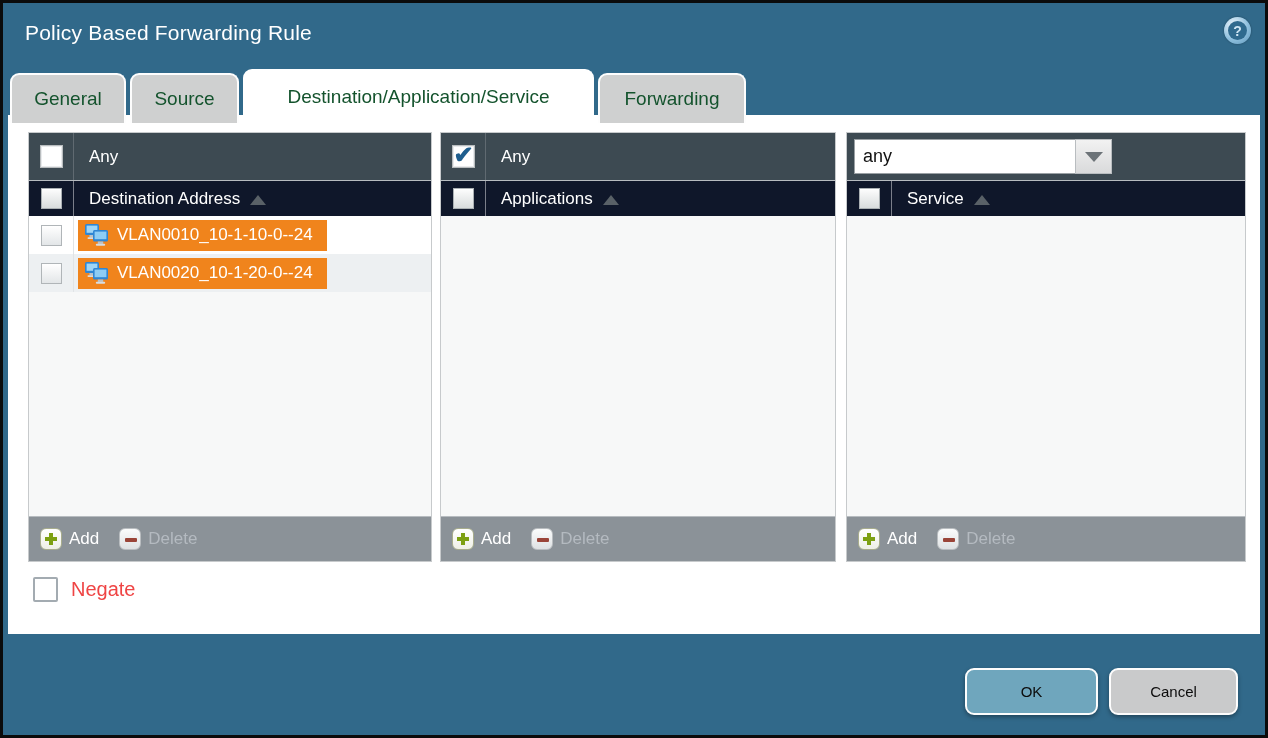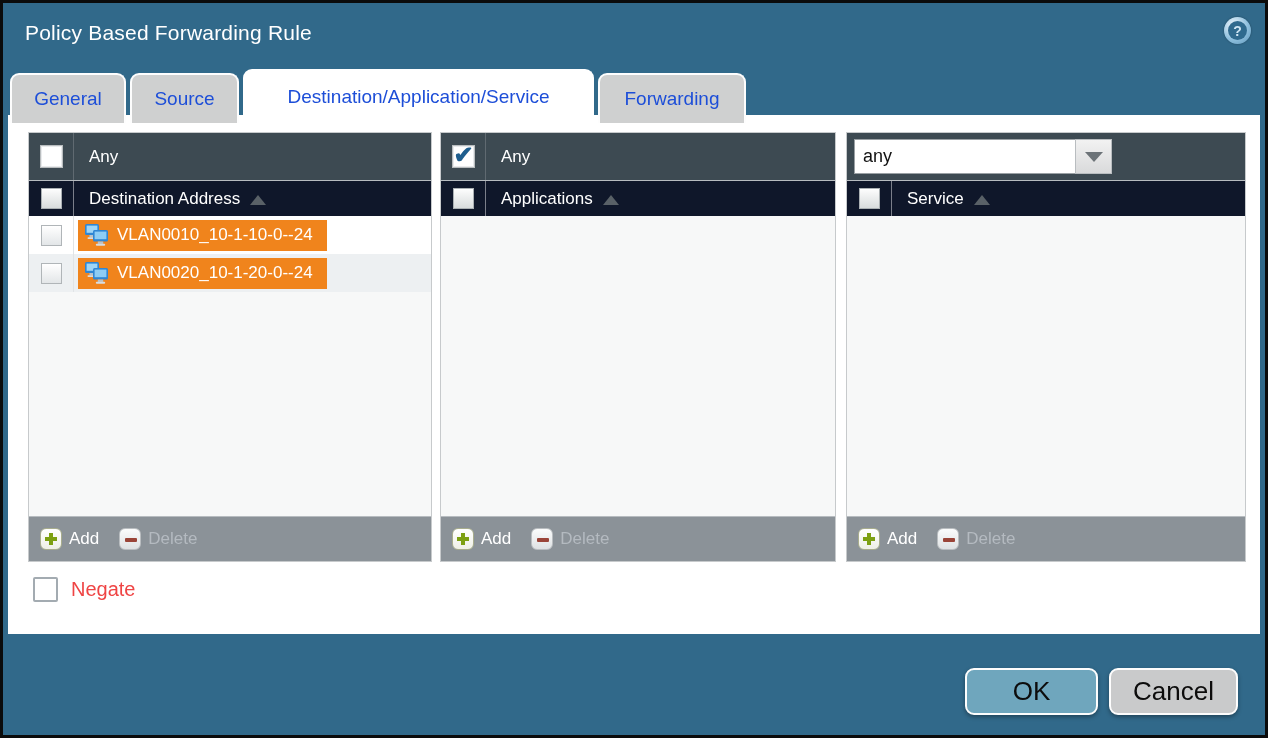--- a/index.html
+++ b/index.html
@@ -18,21 +18,21 @@
     background: radial-gradient(circle at 35% 30%, #eef6fc, #8fc0de 55%, #5d96ba 100%);
     box-shadow: 0 0 2px rgba(0,0,0,.4); cursor: pointer; }
   .help .inner { position: absolute; left: 4px; top: 4px; width: 19px; height: 19px; border-radius: 50%;
     background: #2d6astroke; background: #2f6a8e; color: #cfe6f4; font-size: 14px; font-weight: bold;
     display: flex; align-items: center; justify-content: center; }
 
   
   .tabs { position: absolute; left: 7px; top: 66px; height: 54px; display: flex; align-items: flex-end; gap: 4px; z-index: 3; }
   .tab {
     height: 50px; background: #cfd0d0; border: 2px solid #fdfdfd; border-bottom: none;
-    border-radius: 9px 9px 0 0; color: #1d4ed8; font-size: 19px;
+    border-radius: 9px 9px 0 0; color: #14532d; font-size: 19px;
     display: flex; align-items: center; justify-content: center; cursor: pointer;
   }
   .tab.t0 { width: 116px; }
   .tab.t1 { width: 109px; }
   .tab.t2 { width: 351px; height: 54px; background: #fff; border-color: #fff; position: relative; z-index: 4; }
   .tab.t3 { width: 148px; }
 
   
   .content { position: absolute; left: 5px; right: 5px; top: 112px; height: 519px; background: #fff; z-index: 2; padding-left: 28px; }
 
@@ -98,21 +98,21 @@
   .dd .arrow { width: 0; height: 0; border-left: 9px solid transparent; border-right: 9px solid transparent;
     border-top: 10px solid #6c7378; }
 
   
   .negate-row { position: absolute; left: 25px; top: 462px; display: flex; align-items: center; cursor: pointer; }
   .cb-negate { width: 25px; height: 25px; background: #fff; border: 2px solid #a3abb1; border-radius: 2px; }
   .negate-lbl { font-size: 20px; color: #ef4444; margin-left: 13px; }
 
   
   .btn-footer { position: absolute; height: 47px; border: 2px solid #fdfdfd; border-radius: 9px;
-    font-size: 26px; color: #0c0c0c; display: flex; align-items: center; justify-content: center;
+    font-size: 15px; color: #0c0c0c; display: flex; align-items: center; justify-content: center;
     cursor: pointer; box-shadow: 0 2px 4px rgba(0,0,0,.35); }
   .btn-ok { left: 962px; top: 665px; width: 133px; background: #6fa6bd; }
   .btn-cancel { left: 1106px; top: 665px; width: 129px; background: #c9cacb; }
 
   
   .net-icon { width: 26px; height: 24px; flex: none; }
 </style>
 </head>
 <body>
 

